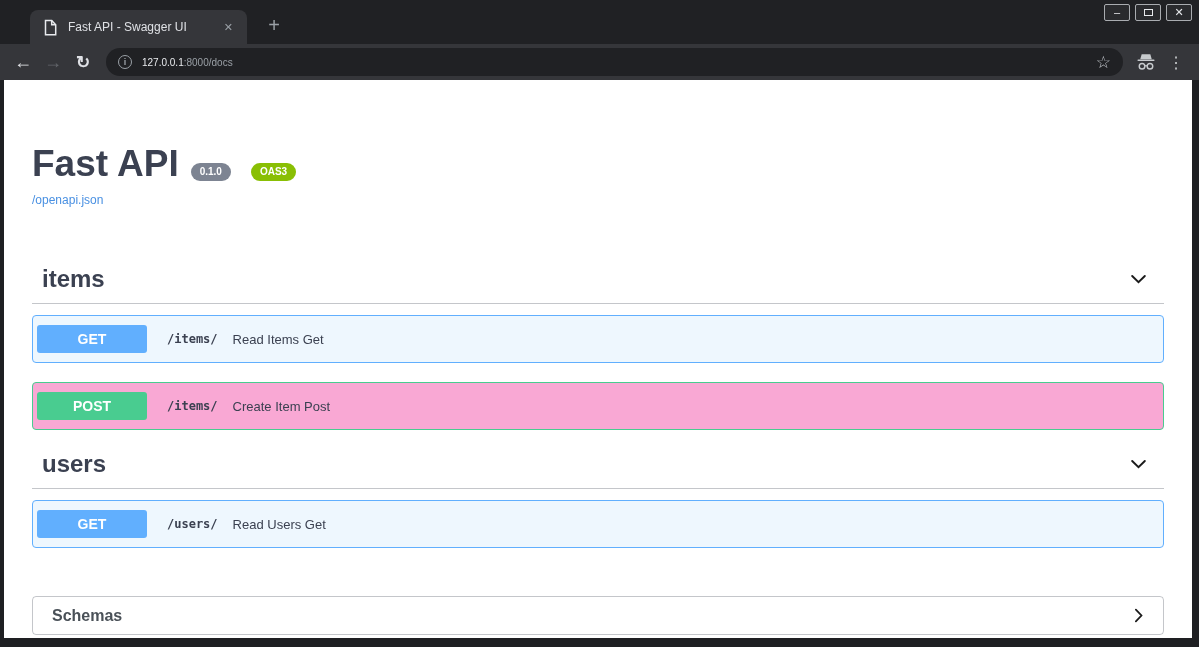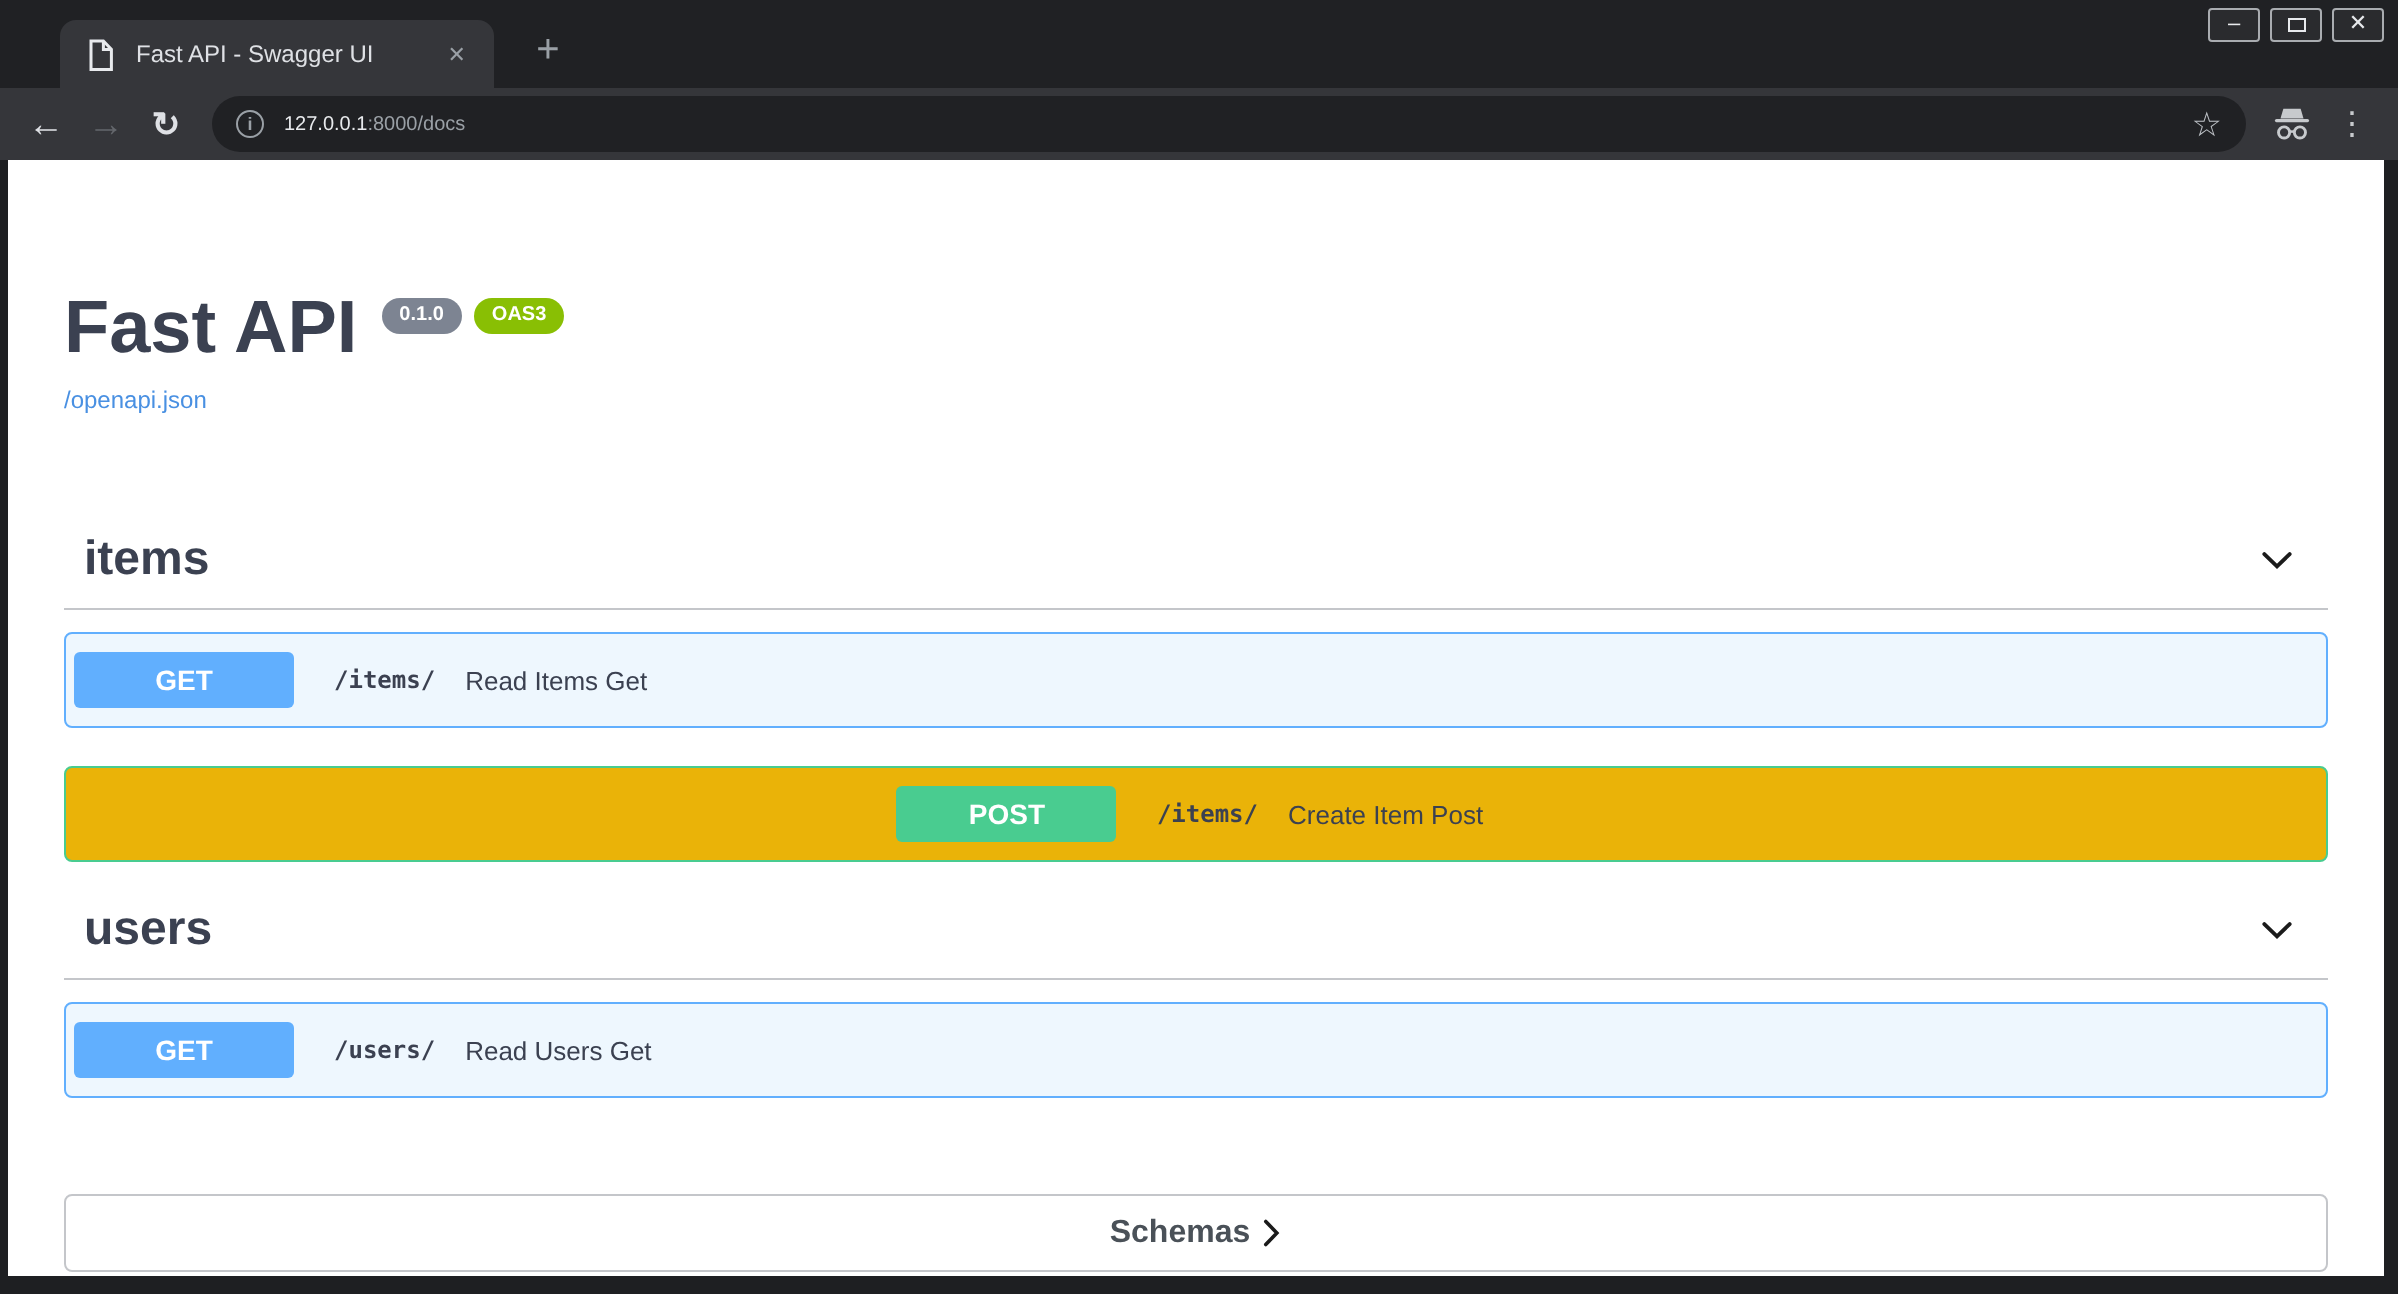--- a/index.html
+++ b/index.html
@@ -42,50 +42,50 @@
   .dots { font-size: 16px; color: #c7cacd; letter-spacing: 0; }
 
   
   .page { position: absolute; top: 80px; left: 4px; right: 7px; bottom: 9px;
           background: #ffffff; overflow: hidden; }
   .swagger { padding: 0 28px; }
 
   .info { padding-top: 65px; }
   .api-title { font-size: 37px; font-weight: 700; color: #3b4151; line-height: 1;
                display: flex; align-items: flex-start; }
-  .pills { display: flex; gap: 6px; margin: 4px 0 0 12px; align-items: flex-end; }
+  .pills { display: flex; gap: 20px; margin: 18px 0 0 12px; align-items: flex-end; }
   .pill { font-size: 10px; font-weight: 700; color: #fff; border-radius: 57px;
           padding: 3px 9px; line-height: 1.2; }
   .pill.version { background: #7d8492; }
   .pill.oas { background: #89bf04; }
   .spec-link { display: inline-block; margin-top: 11px; font-size: 12px; color: #4990e2;
                text-decoration: none; }
 
   .section { margin-top: 20px; }
   .section.first { margin-top: 57px; }
   .section-header { display: flex; justify-content: space-between; align-items: center;
                     border-bottom: 1px solid rgba(59,65,81,.3);
                     padding: 0 14px 10px 10px; cursor: pointer; }
   .section-title { font-size: 24px; font-weight: 700; color: #3b4151; }
 
   .op-row { display: flex; align-items: center; height: 48px; margin-top: 11px;
             border-radius: 4px; border: 1px solid; padding: 0 10px 0 4px; cursor: pointer; }
   .op-row + .op-row { margin-top: 19px; }
   .op-get  { background: #eef7fe; border-color: #61affe; }
-  .op-post { background: #eab308; border-color: #49cc90; justify-content: center; }
+  .op-post { background: #f9a8d4; border-color: #49cc90; }
   .method { min-width: 110px; text-align: center; padding: 6px 0; border-radius: 3px;
             color: #fff; font-weight: 700; font-size: 14px; }
   .method.get  { background: #61affe; }
   .method.post { background: #49cc90; }
   .path { font-family: "DejaVu Sans Mono", "Liberation Mono", monospace; font-weight: 700;
           font-size: 12px; color: #3b4151; margin-left: 20px; }
   .summary { font-size: 13px; color: #3b4151; margin-left: 15px; }
 
   .schemas { margin-top: 48px; border: 1px solid rgba(59,65,81,.3); border-radius: 4px;
-             height: 39px; display: flex; align-items: center; justify-content: center;
+             height: 39px; display: flex; align-items: center; justify-content: space-between;
              padding: 0 14px 0 19px; cursor: pointer; }
   .schemas-label { font-size: 16px; font-weight: 700; color: #4a5158; }
 
   svg { display: block; }
 </style>
 </head>
 <body>
 
 <div class="window">
 

